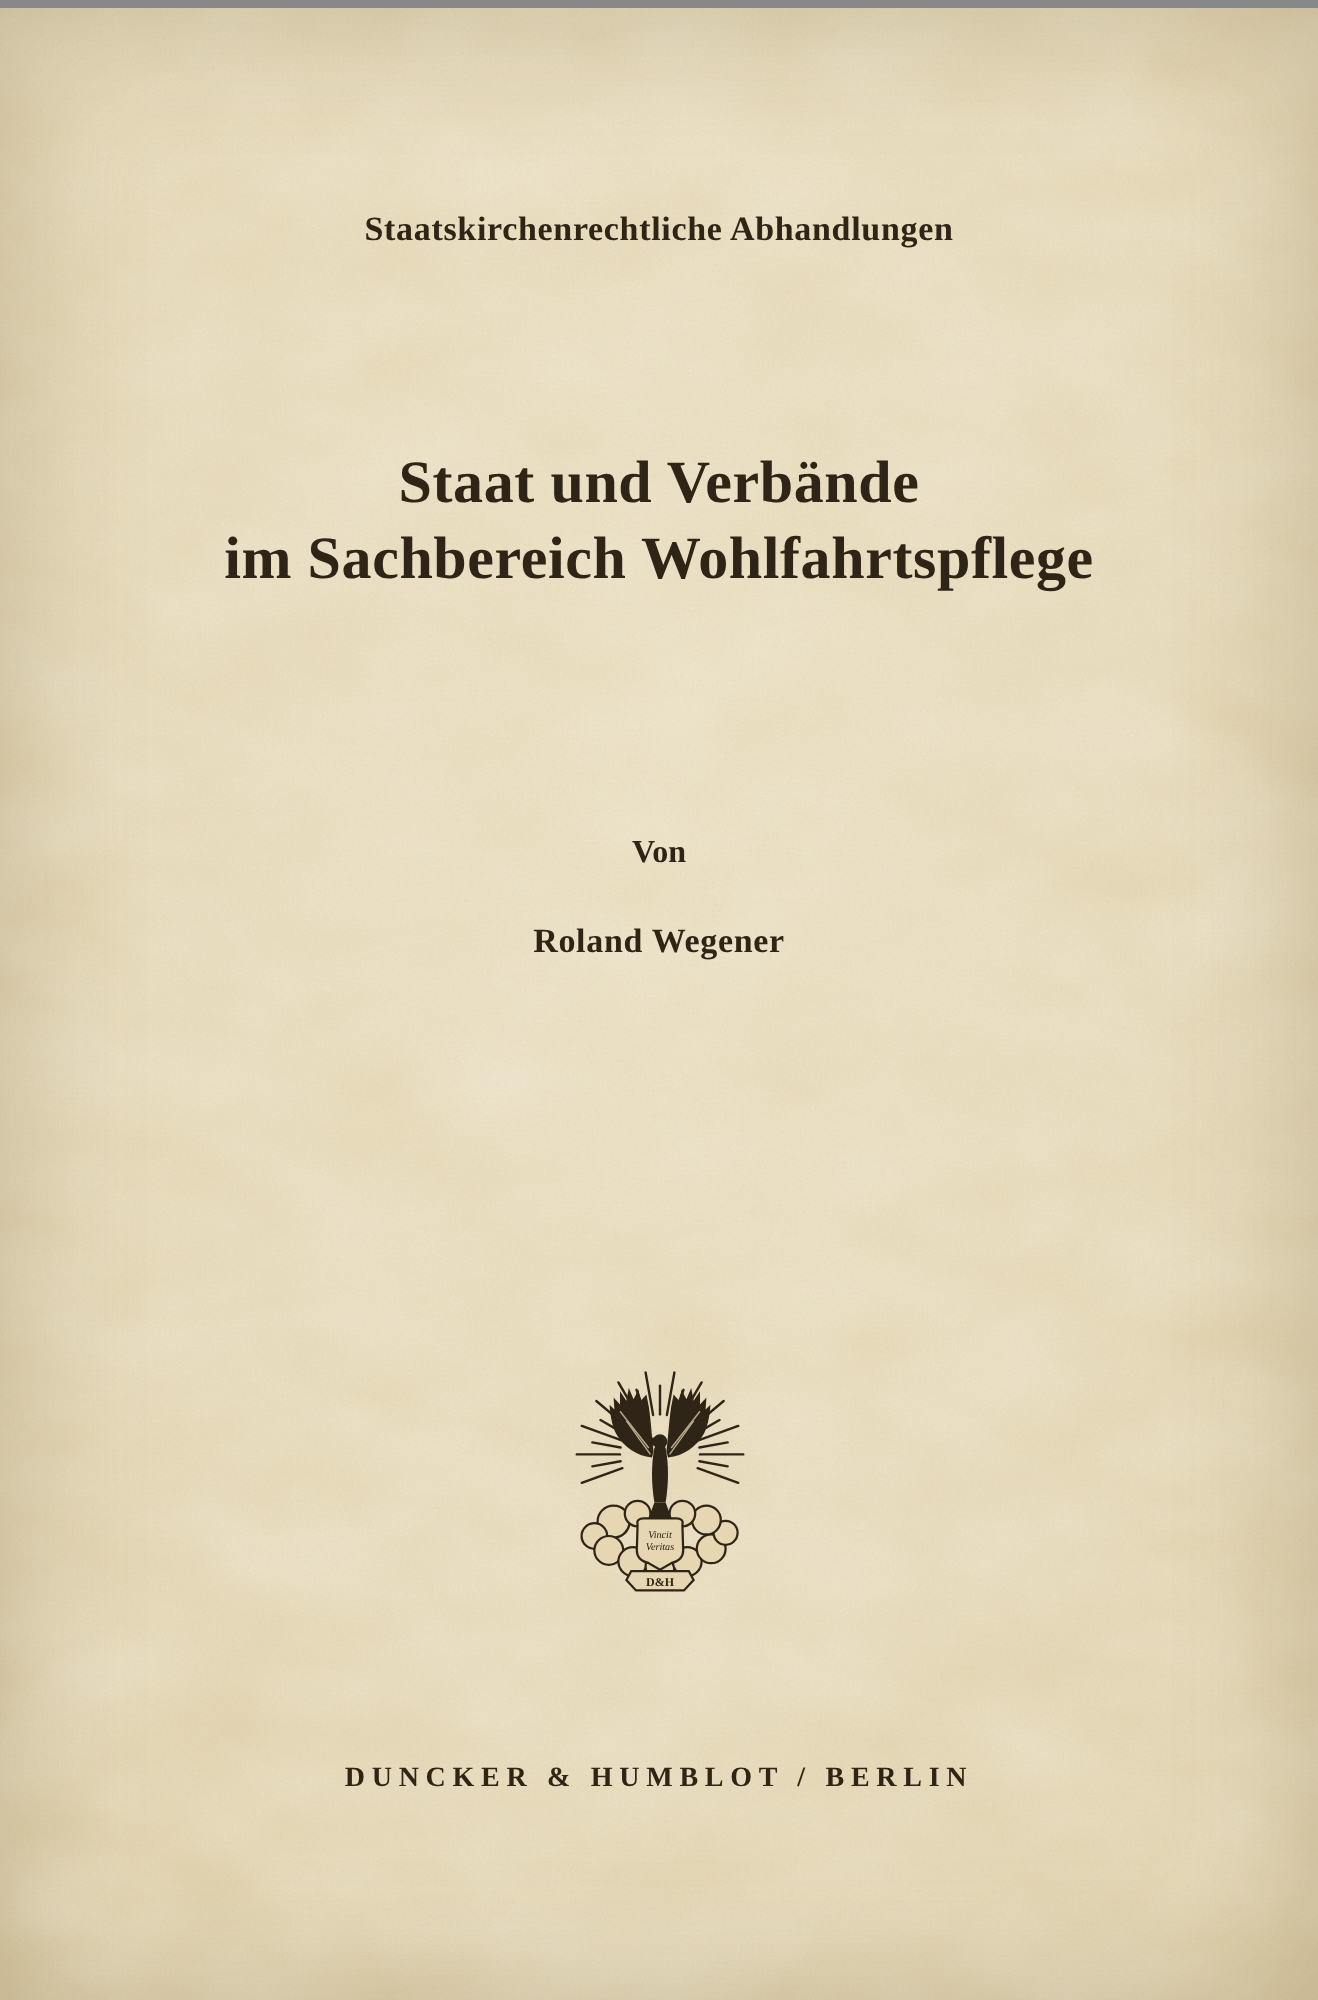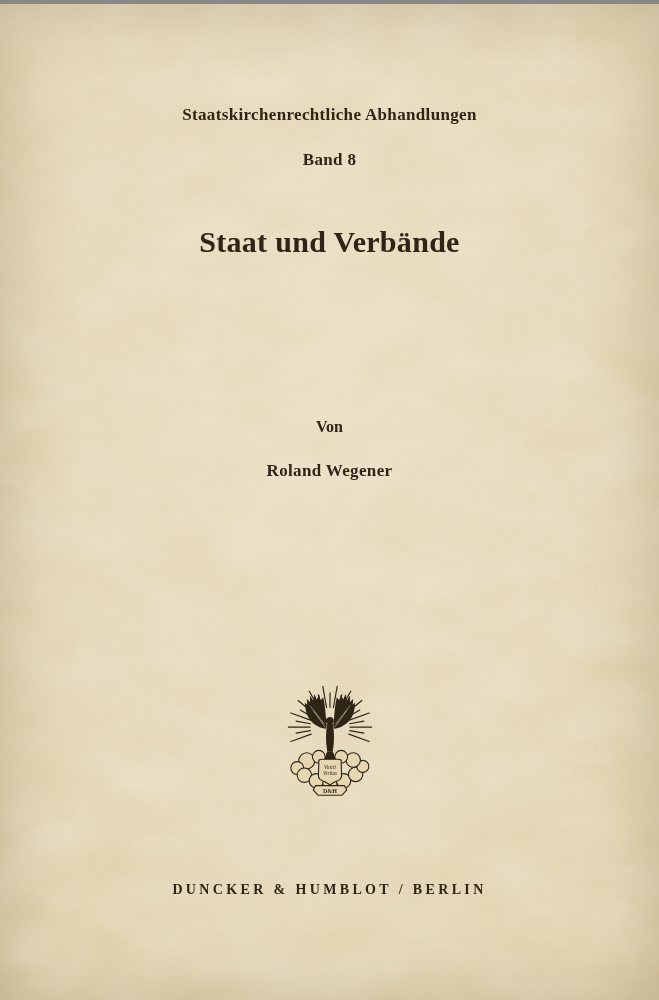--- a/index.html
+++ b/index.html
@@ -71,24 +71,24 @@
       <filter id="fGrain" x="0" y="0" width="100%" height="100%">
         <feTurbulence type="fractalNoise" baseFrequency="0.8" numOctaves="2" seed="11" stitchTiles="stitch"></feTurbulence>
         <feColorMatrix type="matrix" values="0 0 0 0 0.25  0 0 0 0 0.2  0 0 0 0 0.12  0.33 0.33 0.33 0 0"></feColorMatrix>
       </filter>
     </defs>
     <rect width="659" height="1000" filter="url(#fBlotch)" opacity="0.55"></rect>
     <rect width="659" height="1000" filter="url(#fGrain)" opacity="0.12"></rect>
   </svg>
 
   <div class="txt series">Staatskirchenrechtliche Abhandlungen</div>
-  <div class="txt band">Band 8</div>
 
   <h1 class="txt title" style="margin:0">
     <span>Staat und Verbände</span>
+    <span>im Sachbereich Wohlfahrtspflege</span>
   </h1>
 
 
   <div class="txt byline">Von</div>
   <div class="txt author">Roland Wegener</div>
 
   <svg class="emblem" width="104" height="116" viewBox="0 0 130 145" aria-hidden="true">
 
     <g stroke="#2f2517" stroke-width="1.5" stroke-linecap="round">
       <line x1="88.5" y1="62.6" x2="113.9" y2="71.8"></line>

